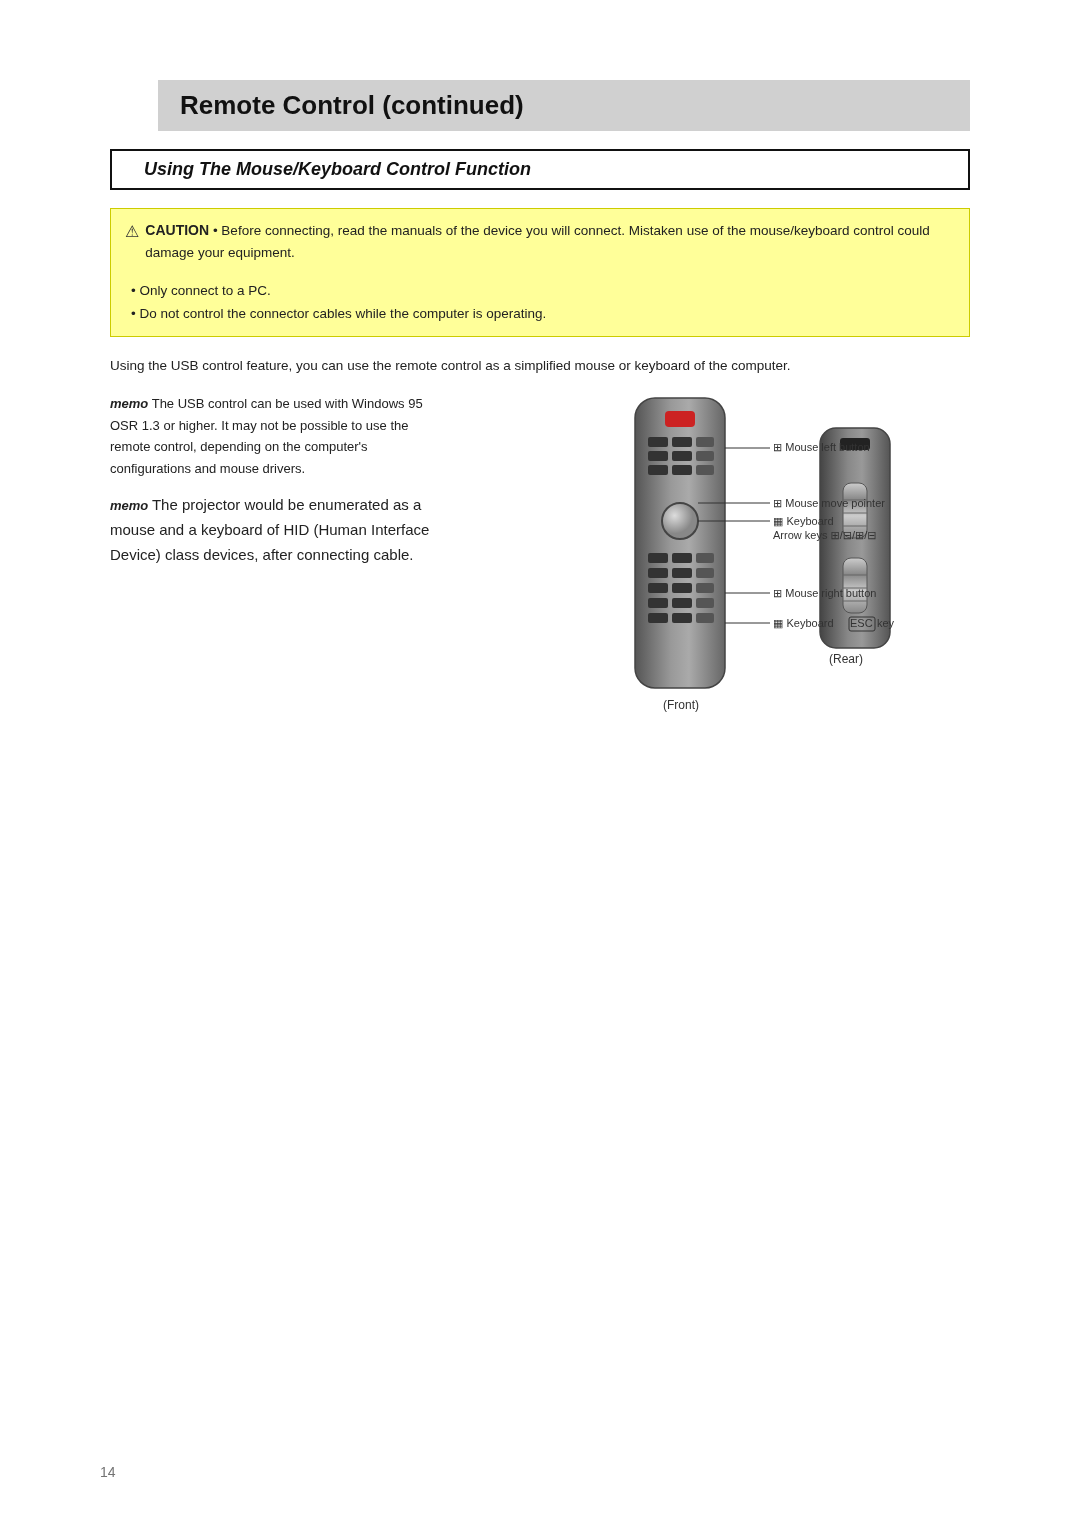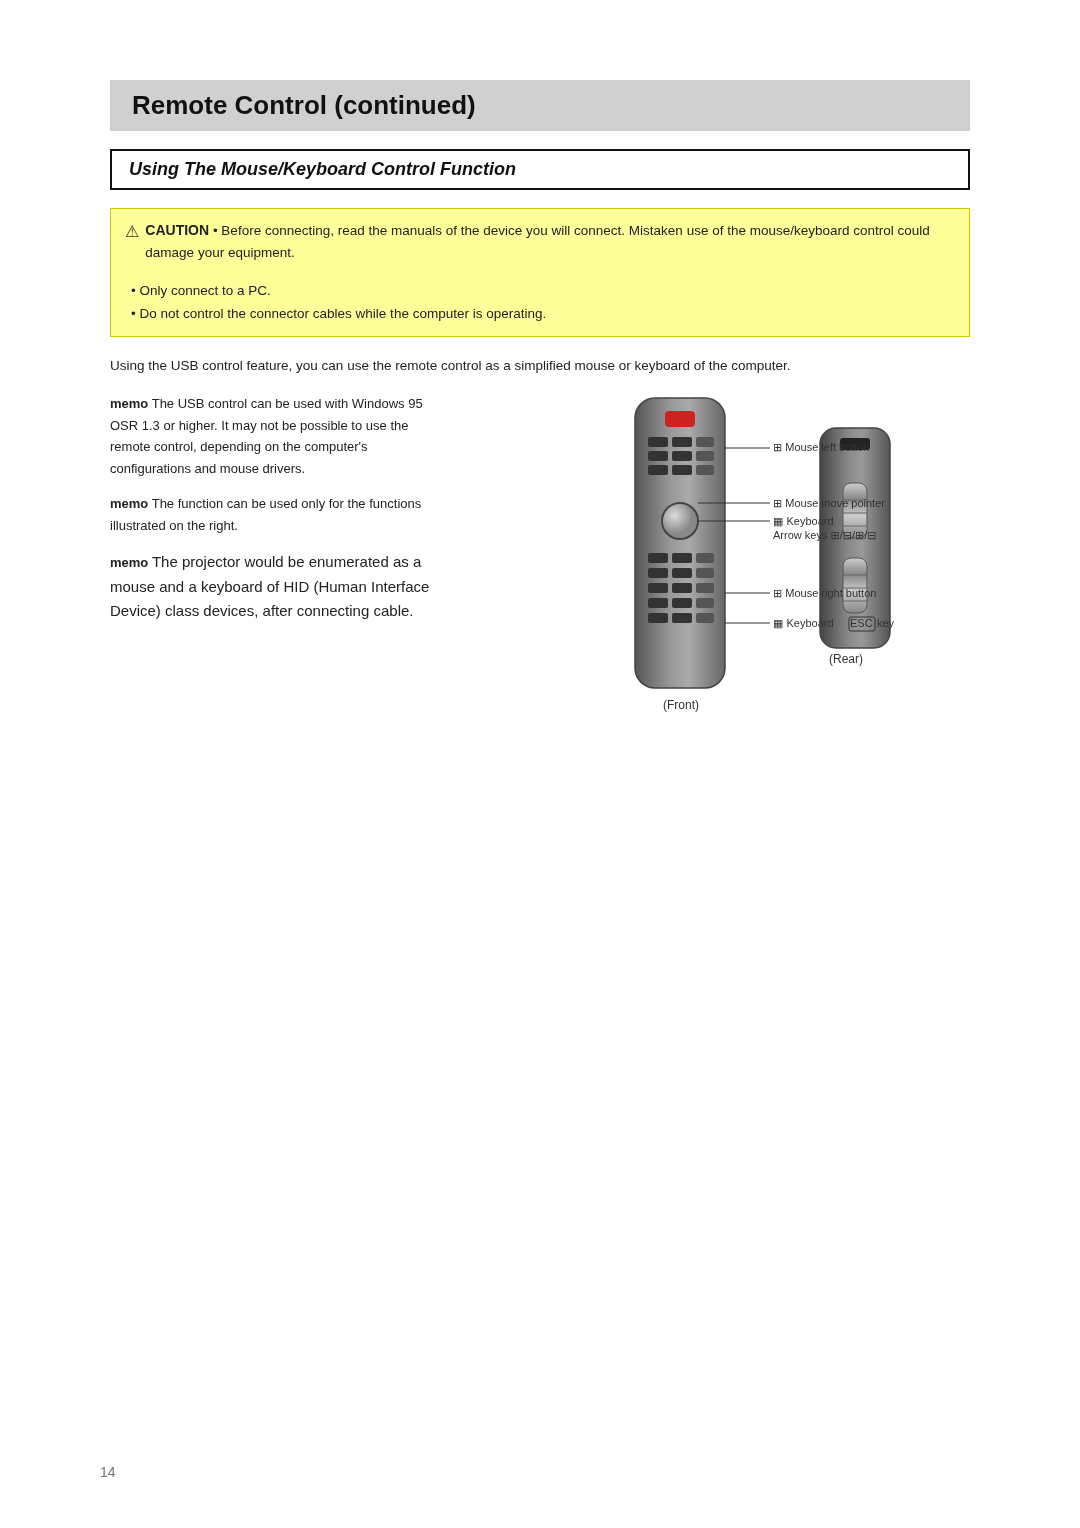--- a/index.html
+++ b/index.html
@@ -16,31 +16,32 @@
     .page-container {
       width: 900px;
       margin: 0 auto;
       padding: 80px 20px 60px 20px;
     }
 
     .page-title-section {
       background: #d0d0d0;
       padding: 10px 22px;
       margin-bottom: 18px;
+      margin-left: 48px;
     }
 
     .page-title {
       font-size: 26px;
       font-weight: bold;
       color: #111;
     }
 
     .section-heading {
       border: 2px solid #111;
-      padding: 8px 17px;
+      padding: 8px 32px;
       margin-bottom: 18px;
       display: inline-block;
       width: 100%;
     }
 
     .section-heading-text {
       font-size: 18px;
       font-weight: bold;
       font-style: italic;
       color: #111;
@@ -110,20 +111,21 @@
       font-size: 13px;
       line-height: 1.65;
       color: #222;
     }
 
     .left-col .memo-block {
       margin-bottom: 14px;
     }
 
     .memo-label {
+      font-style: italic;
       font-weight: bold;
       font-size: 13px;
     }
 
     .right-col {
       flex: 1;
       position: relative;
       display: flex;
       flex-direction: column;
       align-items: center;
@@ -177,24 +179,20 @@
   
   <p class="body-text">Using the USB control feature, you can use the remote control as a simplified mouse or keyboard of the computer.</p>
 
   
   <div class="two-col-section">
 
     <div class="left-col">
       <div class="memo-block">
         <span class="memo-label">memo</span>
         <span> The USB control can be used with Windows 95 OSR 1.3 or higher. It may not be possible to use the remote control, depending on the computer's configurations and mouse drivers.</span>
-      </div>
-      <div class="memo-block">
-        <span class="memo-label">memo</span>
-        <span> The function can be used only for the functions illustrated on the right.</span>
       </div>
       <div class="memo-block">
         <span class="memo-label">memo</span>
         <span style="font-family: Liberation Sans, sans-serif; font-size:15px;"> The projector would be enumerated as a mouse and a keyboard of HID (Human Interface Device) class devices, after connecting cable.</span>
       </div>
     </div>
 
     <div class="right-col">
 
       <svg class="diagram-svg" width="380" height="360" viewBox="0 0 380 360">

